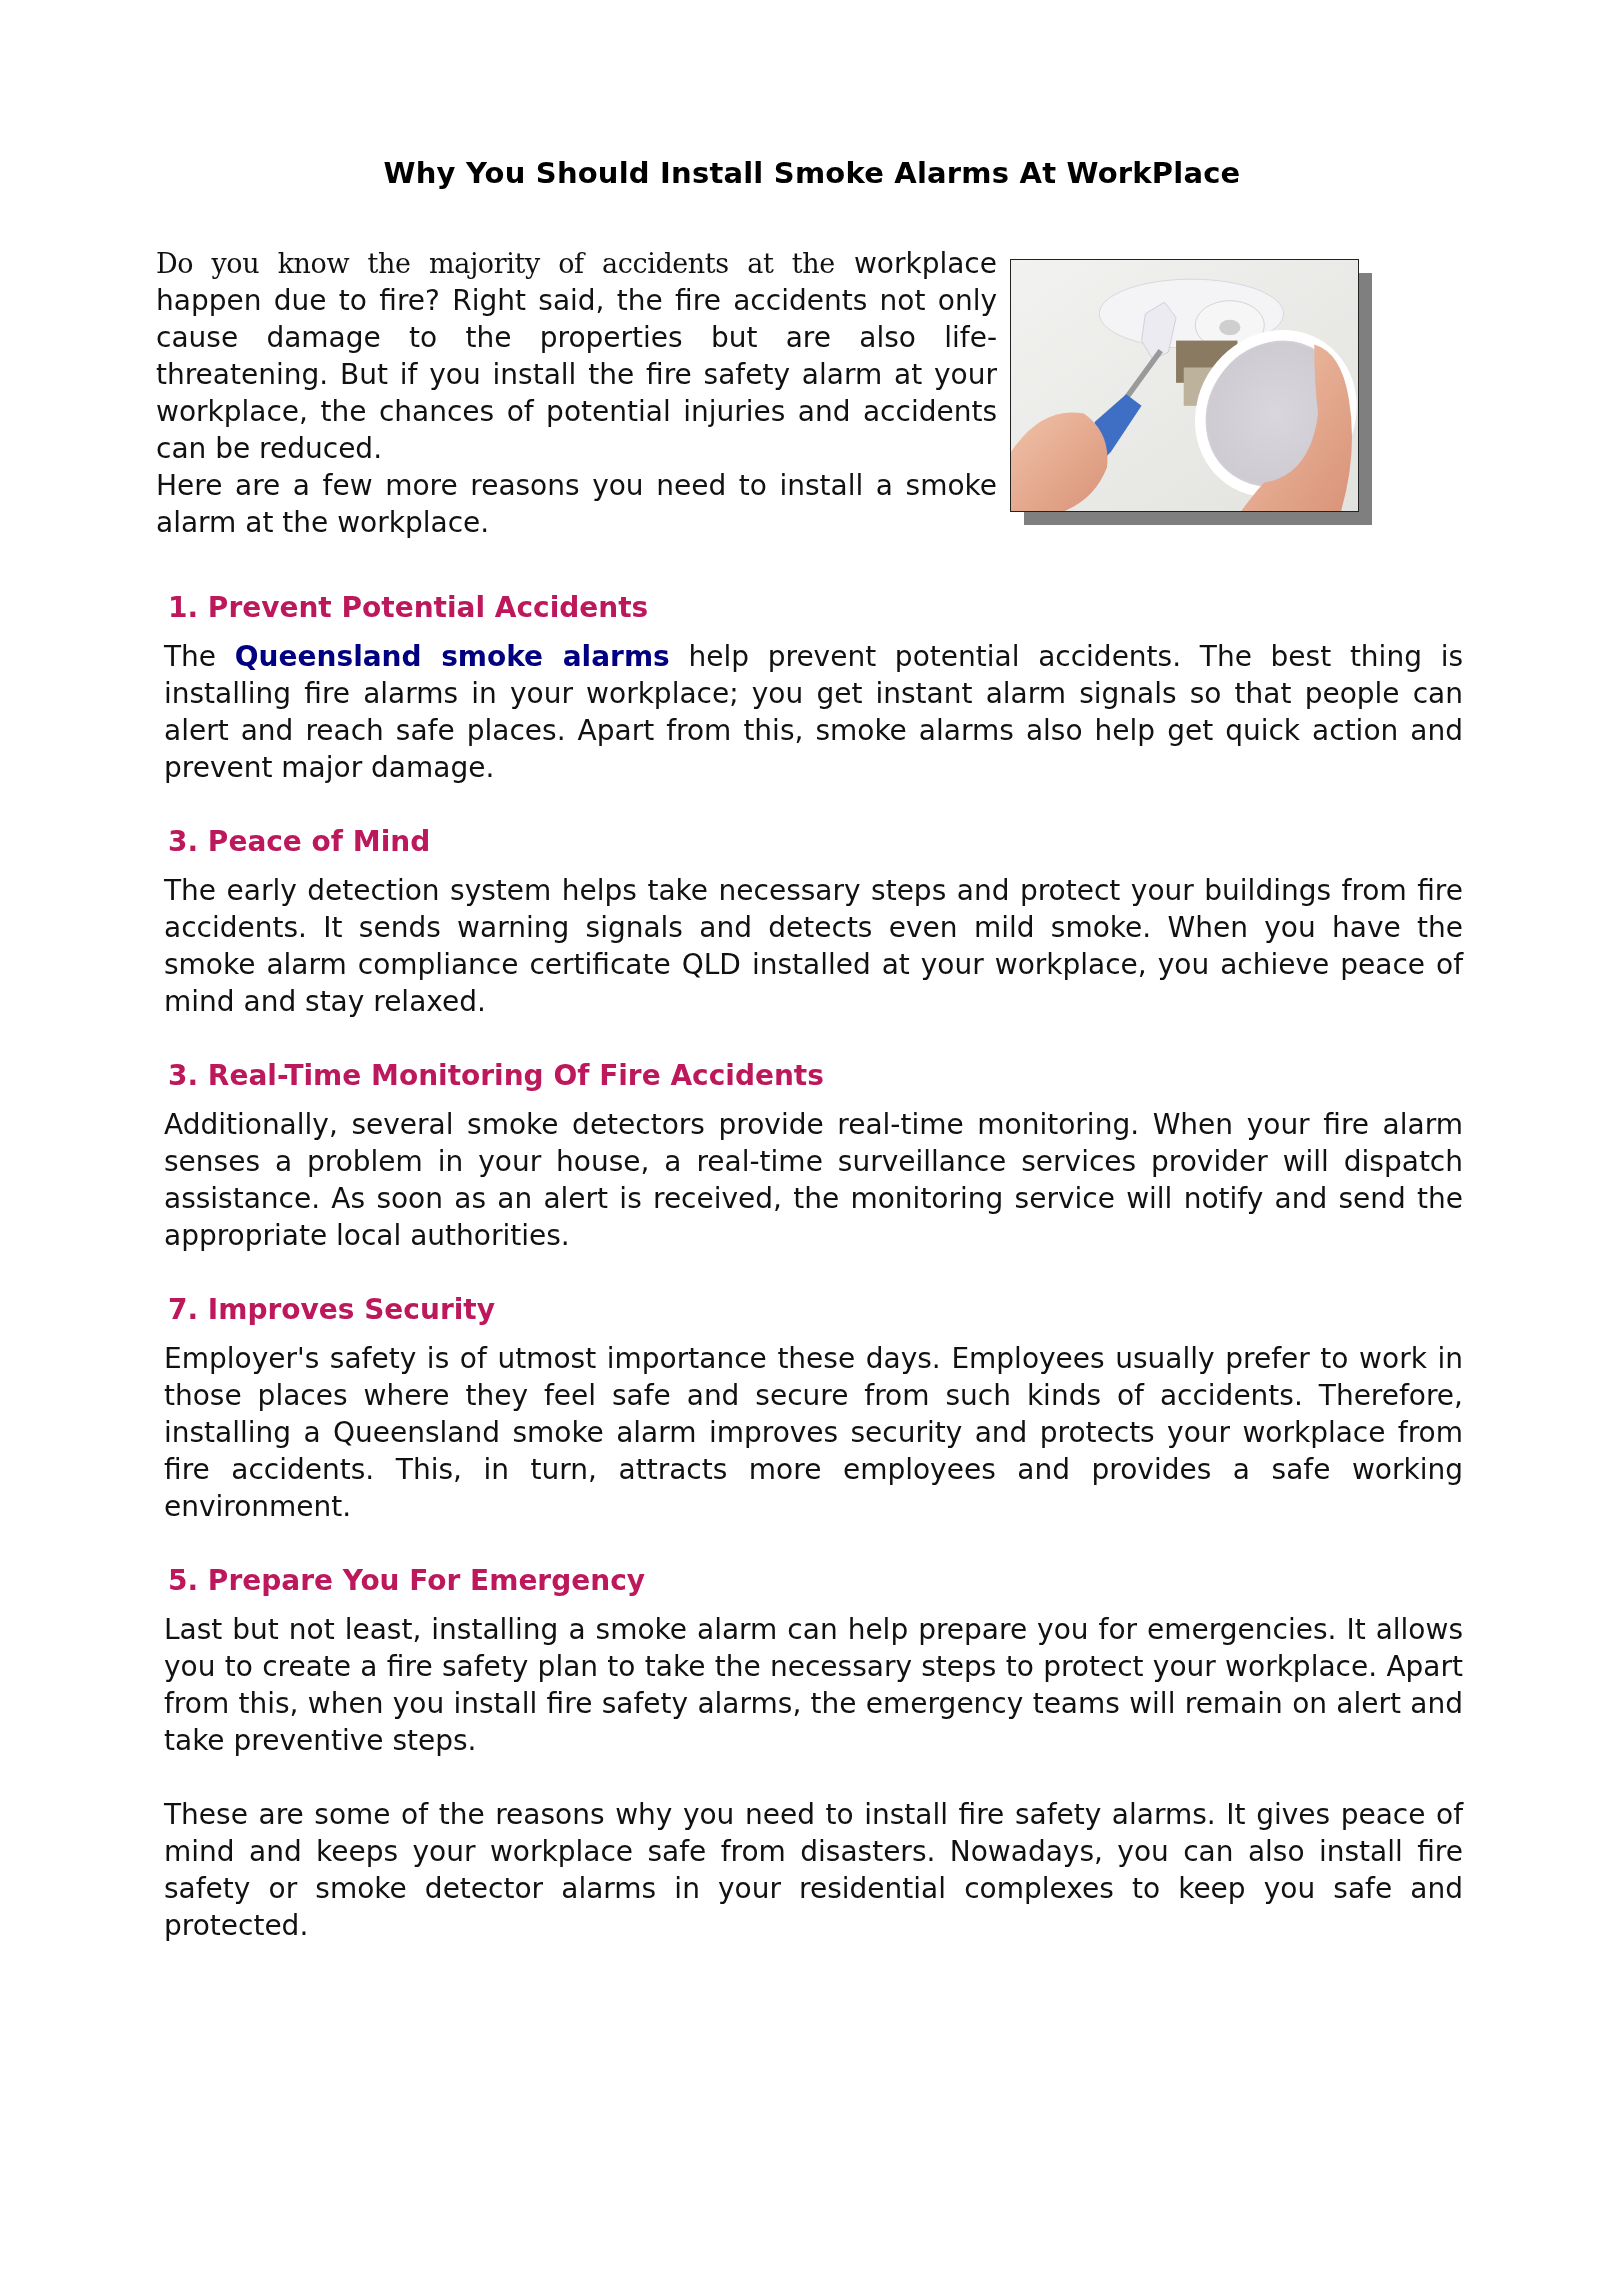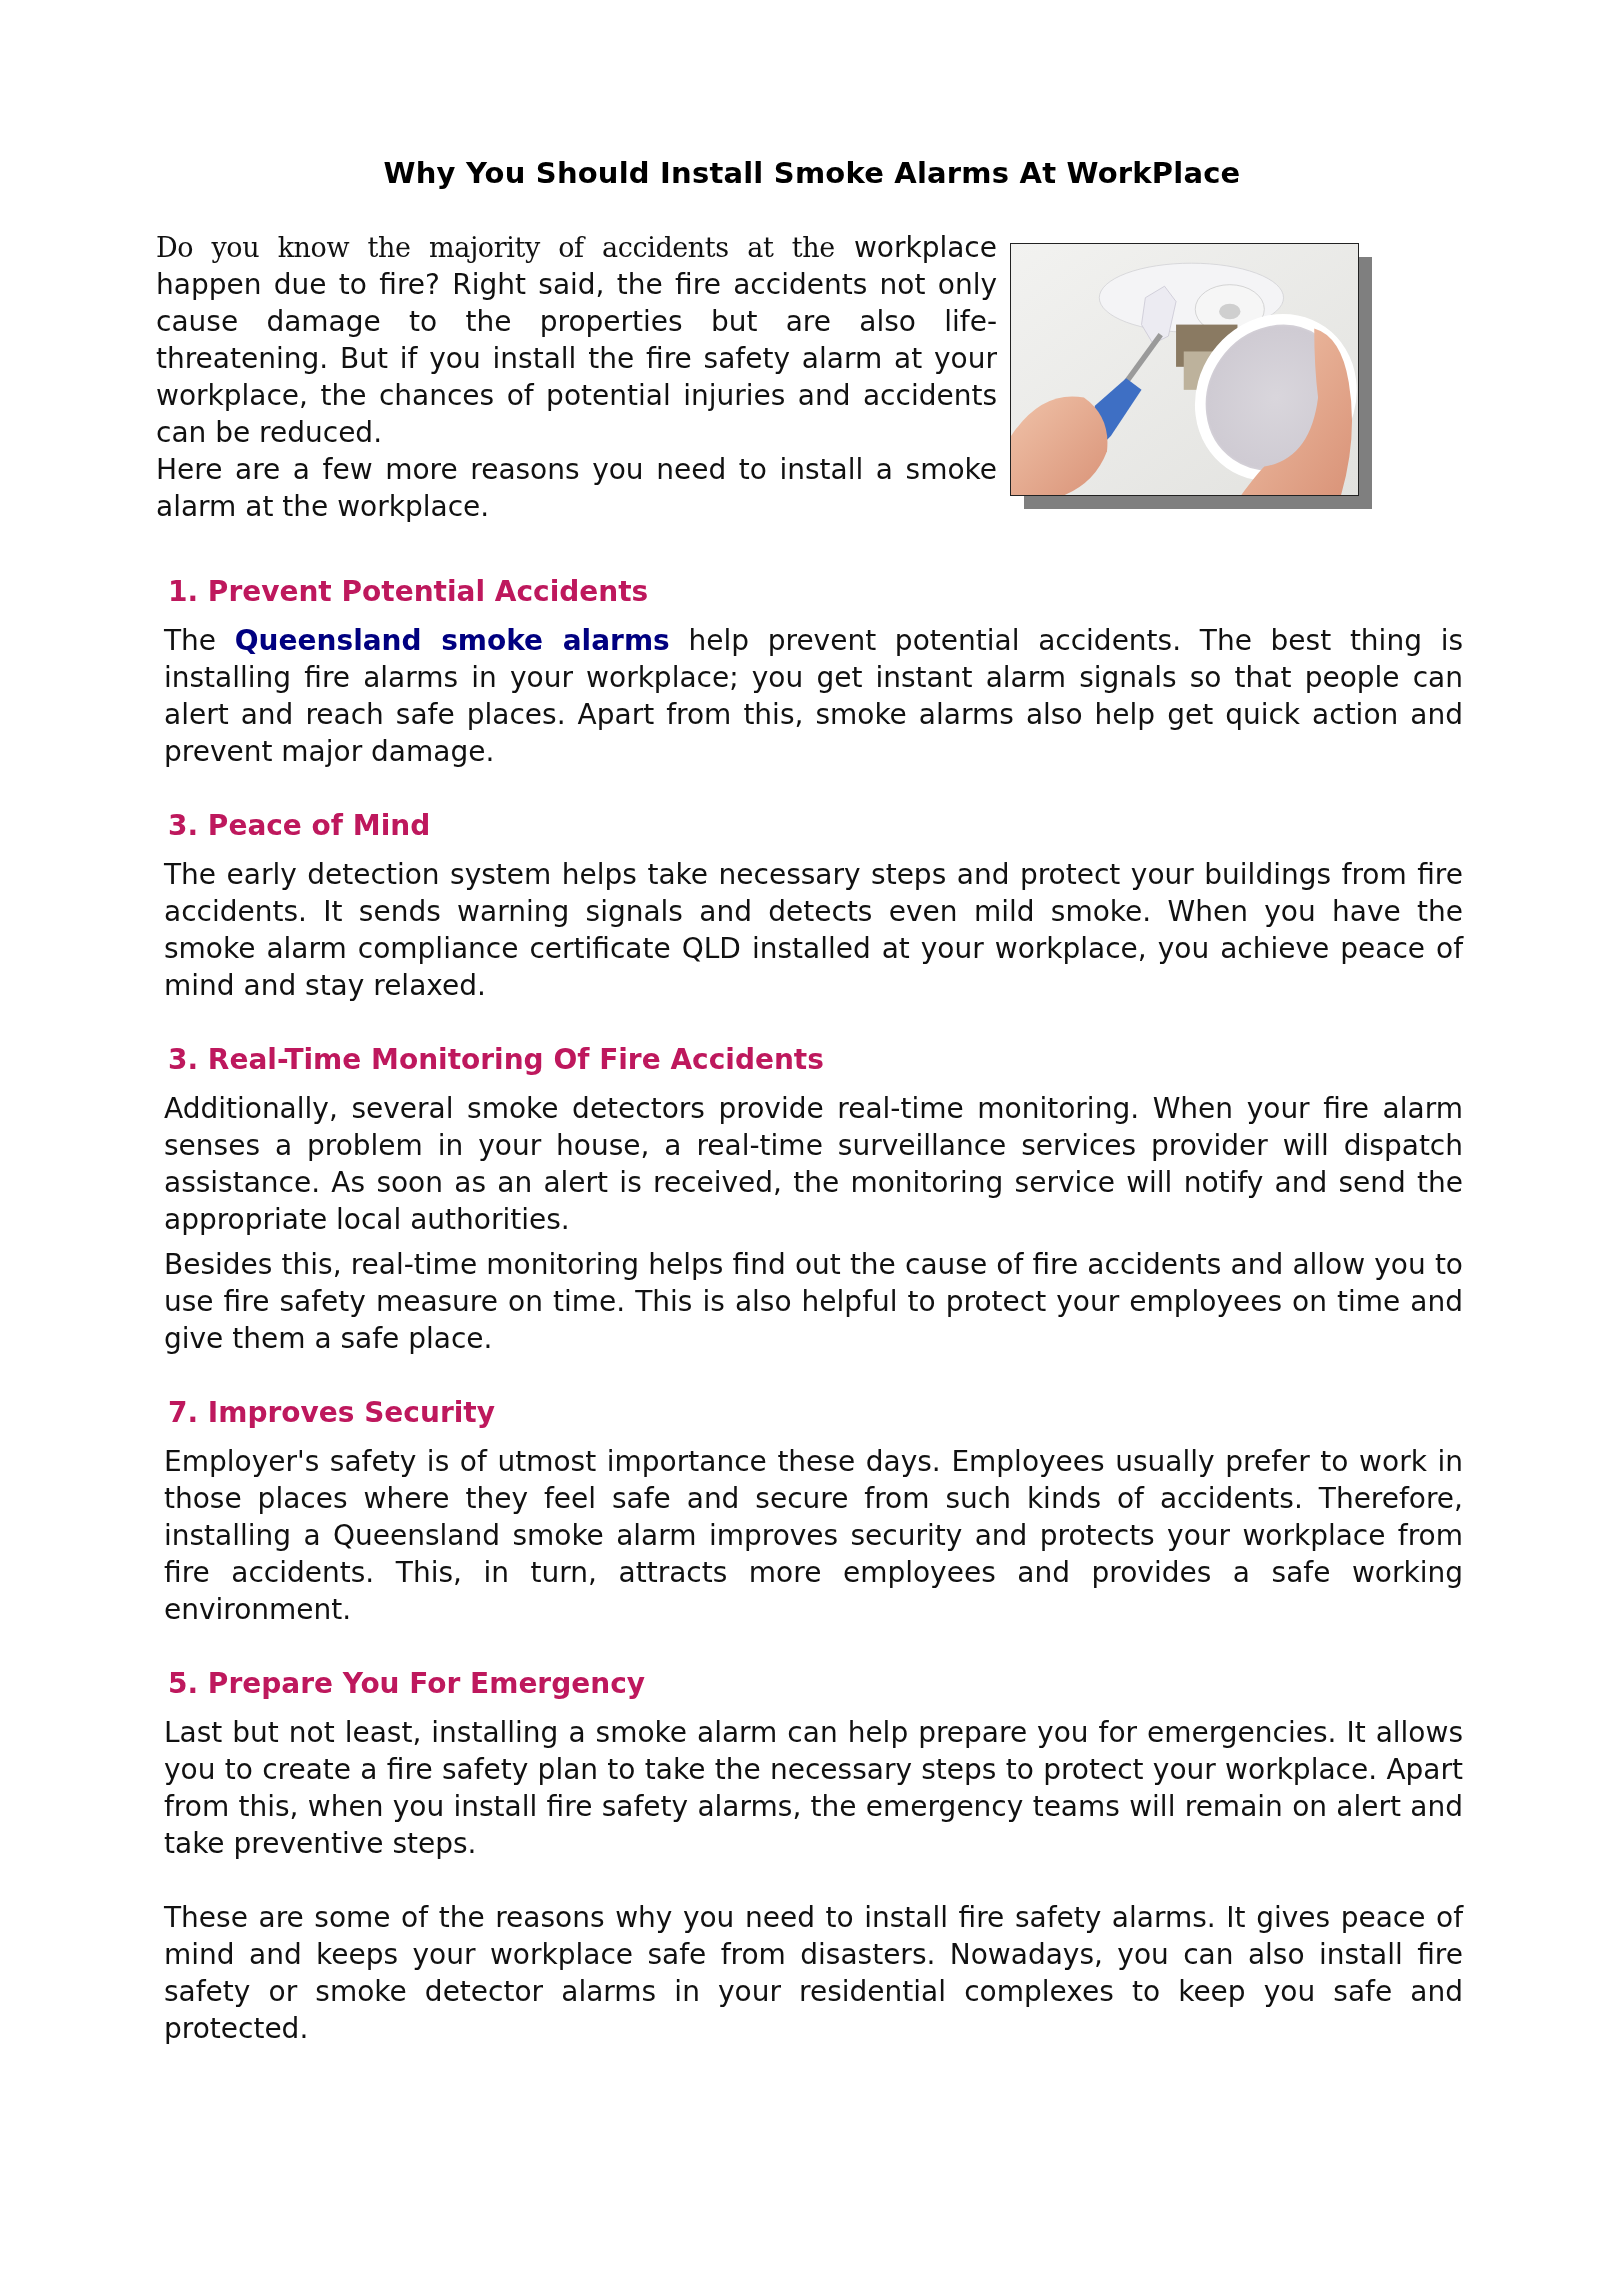--- a/index.html
+++ b/index.html
@@ -10,21 +10,21 @@
   .title {
     position: absolute; left: 0; top: 156px; width: 1624px; text-align: center;
     font-family: "DejaVu Sans", sans-serif; font-weight: bold; font-size: 29px;
     color: #000; margin: 0; letter-spacing: 0.2px;
   }
   .content {
     position: absolute; left: 156px; top: 229px; width: 1315px;
     font-family: "DejaVu Sans", sans-serif; font-size: 28px; line-height: 37px;
     color: #111; text-align: justify;
   }
-  .intro-wrap { position: relative; height: 307px; }
+  .intro-wrap { position: relative; height: 307px; margin-top: 16px; }
   .intro {
     width: 841px; text-align: justify; margin: 0;
   }
   .intro p { margin: 0; }
   .serif-run { font-family: "DejaVu Serif", serif; font-size: 27px; letter-spacing: -0.4px; }
   .figure {
     position: absolute; left: 854px; top: 14px; width: 348px; height: 252px;
   }
   .figure .shadow {
     position: absolute; left: 14px; top: 14px; width: 348px; height: 252px; background: #7f7f7f;
@@ -103,21 +103,20 @@
     </div>
 
     <div class="section">
       <p class="heading">3. Peace of Mind</p>
       <p class="para">The early detection system helps take necessary steps and protect your buildings from fire accidents. It sends warning signals and detects even mild smoke. When you have the smoke alarm compliance certificate QLD installed at your workplace, you achieve peace of mind and stay relaxed.</p>
     </div>
 
     <div class="section">
       <p class="heading">3. Real-Time Monitoring Of Fire Accidents</p>
       <p class="para">Additionally, several smoke detectors provide real-time monitoring. When your fire alarm senses a problem in your house, a real-time surveillance services provider will dispatch assistance. As soon as an alert is received, the monitoring service will notify and send the appropriate local authorities.</p>
-      <p class="para">Besides this, real-time monitoring helps find out the cause of fire accidents and allow you to use fire safety measure on time. This is also helpful to protect your employees on time and give them a safe place.</p>
     </div>
 
     <div class="section">
       <p class="heading">7. Improves Security</p>
       <p class="para">Employer's safety is of utmost importance these days. Employees usually prefer to work in those places where they feel safe and secure from such kinds of accidents. Therefore, installing a Queensland smoke alarm improves security and protects your workplace from fire accidents. This, in turn, attracts more employees and provides a safe working environment.</p>
     </div>
 
     <div class="section">
       <p class="heading">5. Prepare You For Emergency</p>
       <p class="para">Last but not least, installing a smoke alarm can help prepare you for emergencies. It allows you to create a fire safety plan to take the necessary steps to protect your workplace. Apart from this, when you install fire safety alarms, the emergency teams will remain on alert and take preventive steps.</p>

